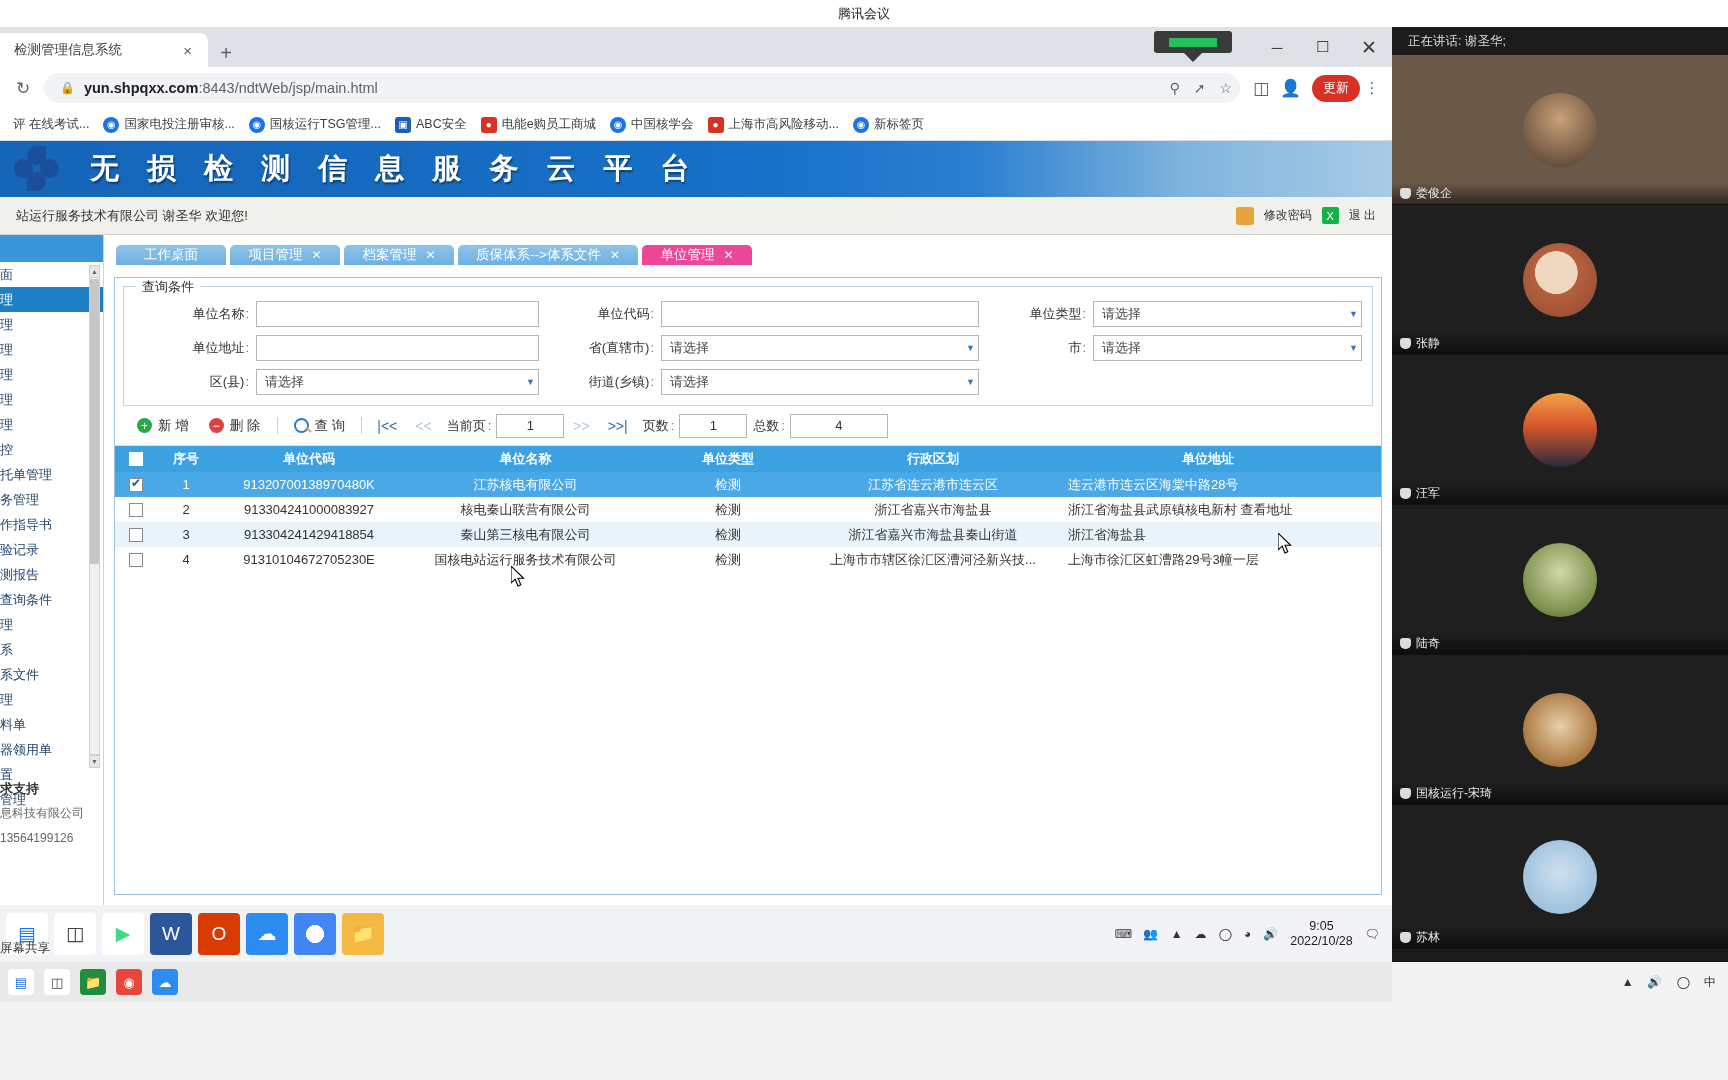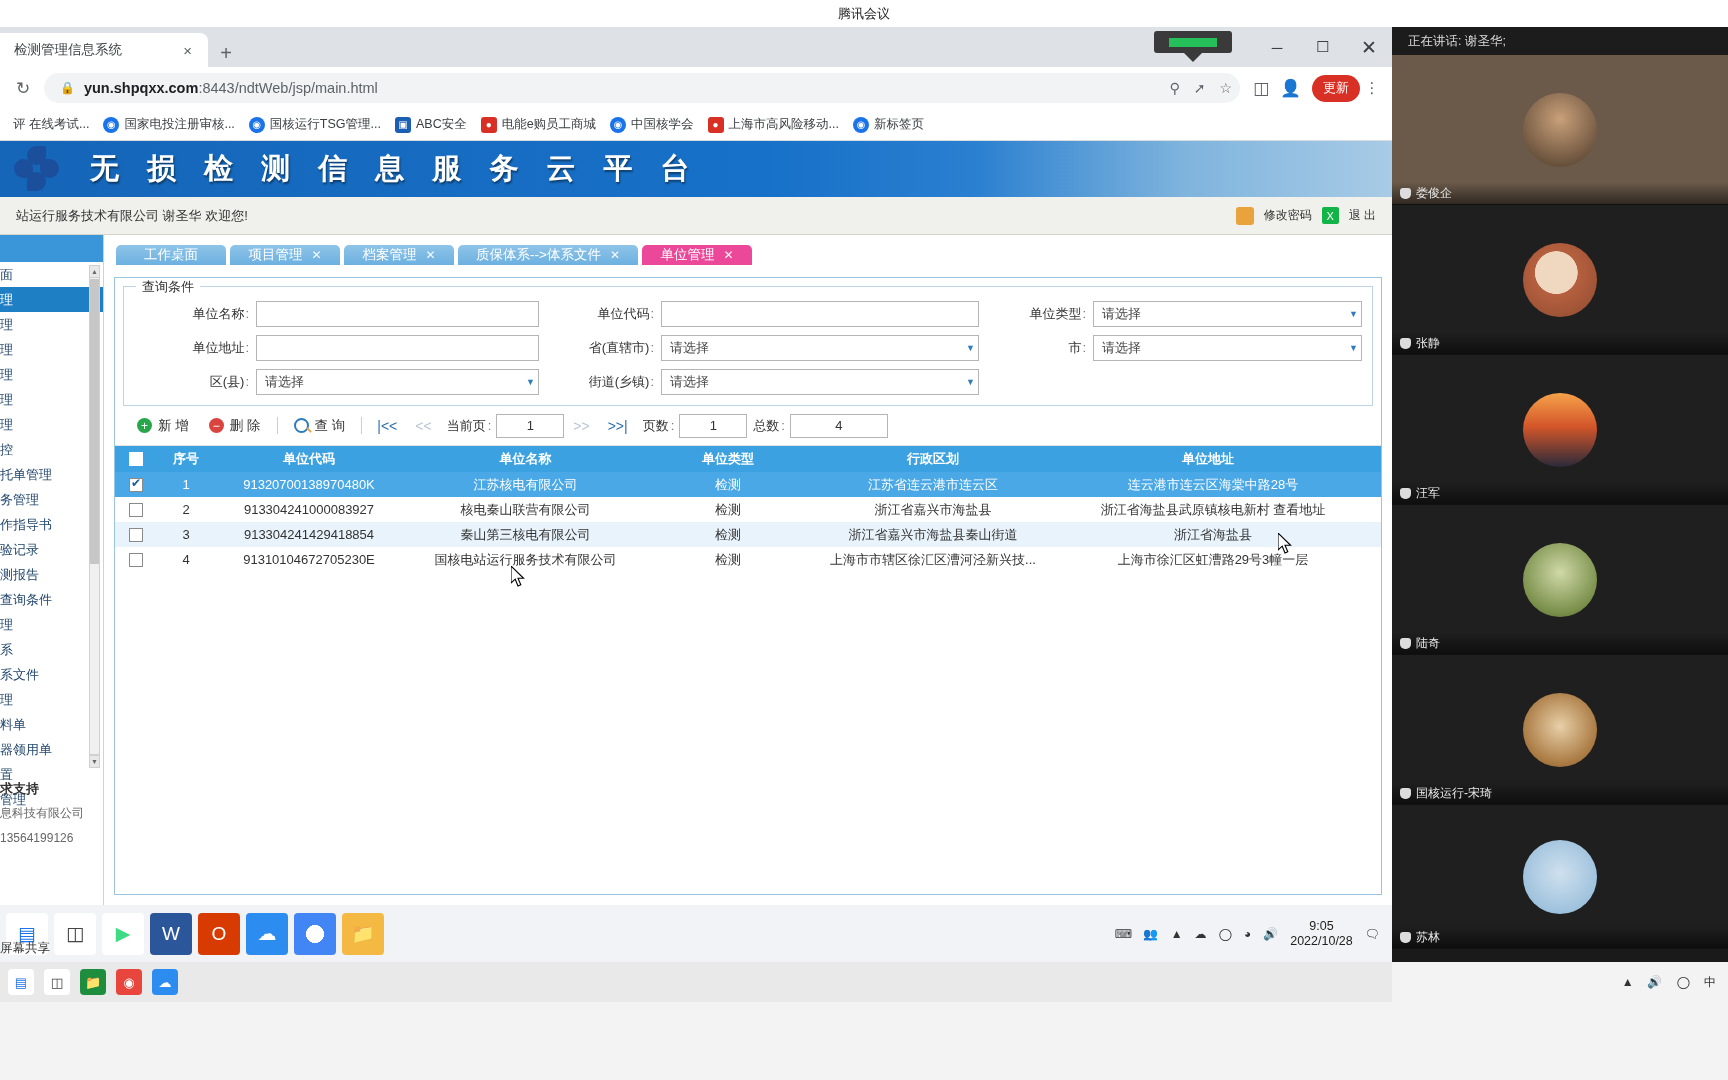--- a/index.html
+++ b/index.html
@@ -197,21 +197,21 @@
   .grow { display: flex; height: 25px; align-items: center; font-size: 13px; color: #333; }
   .grow.sel { background: #4aa8e6; color: #fff; }
   .grow.alt { background: #e8f3fb; }
   .gc { text-align: center; overflow: hidden; white-space: nowrap; }
   .col-chk { width: 42px; display: flex; justify-content: center; }
   .col-idx { width: 58px; }
   .col-code { width: 188px; }
   .col-name { width: 245px; }
   .col-type { width: 160px; }
   .col-region { width: 250px; }
-  .col-addr { width: 300px; text-align: center; padding-left: 10px; }
+  .col-addr { width: 300px; text-align: left; padding-left: 10px; }
   .ghead .col-addr { text-align: center; padding-left: 0; }
   .chk { width: 14px; height: 14px; border: 1px solid #8a8a8a; background: #fff;
     display: inline-block; position: relative; }
   .chk.on { background: #fff; }
   .chk.on::after { content: "\2714"; position: absolute; left: 1px; top: -3px;
     font-size: 12px; color: #1a5c96; }
   .ghead .chk { border-color: #fff; background: #fff; }
 
   .cursor-arrow { position: absolute; width: 0; height: 0; pointer-events: none; }
   .cursor-arrow svg { display: block; }

